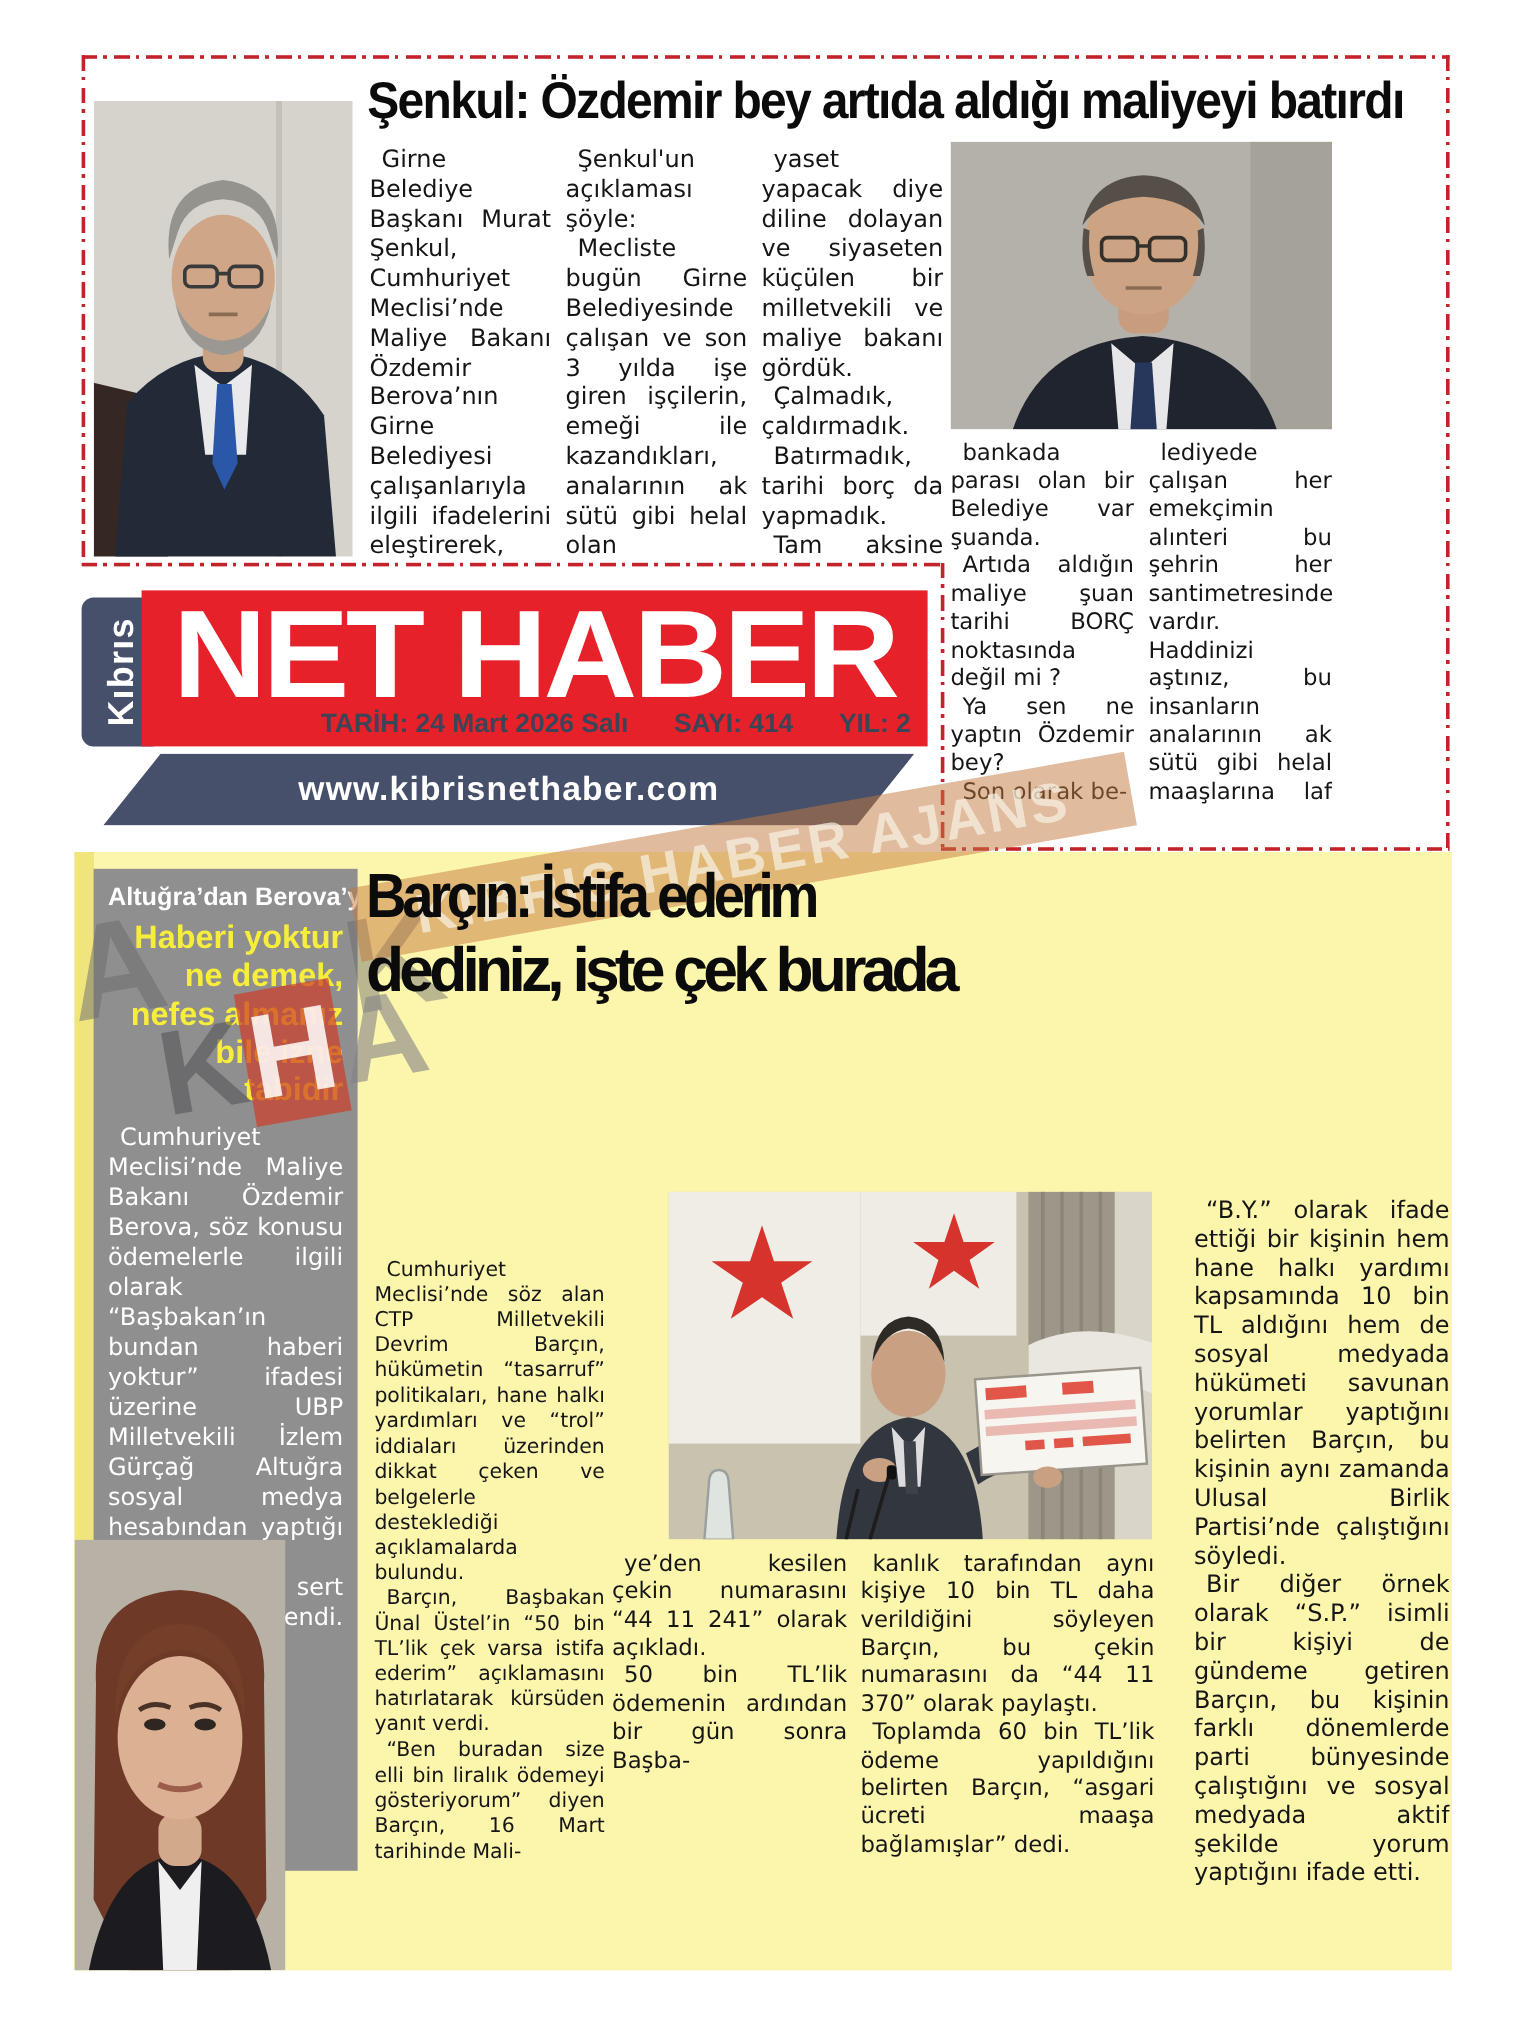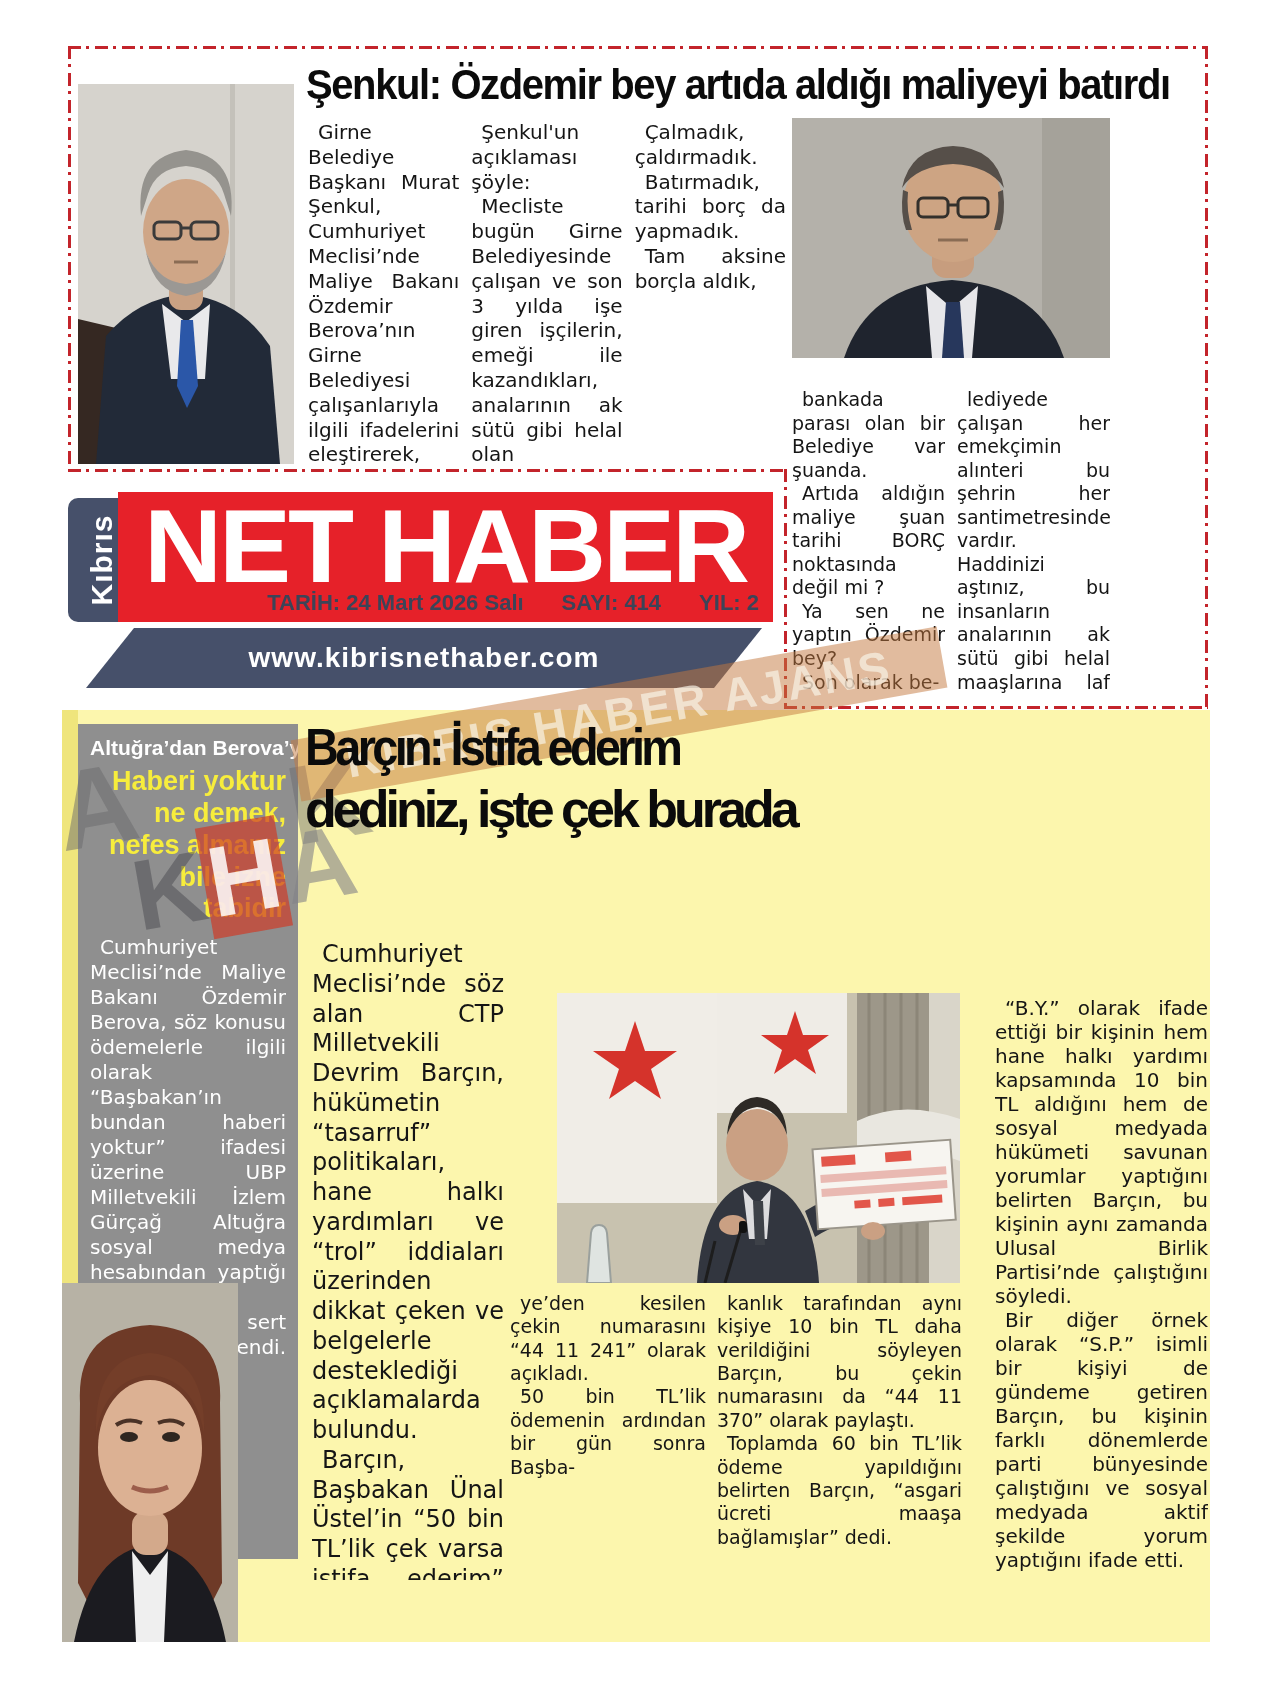--- a/index.html
+++ b/index.html
@@ -22,21 +22,21 @@
     position:absolute; left:306px; top:60px; width:910px;
     font-family:"Liberation Sans", sans-serif;
     font-size:43px; font-weight:800; letter-spacing:-1.5px; color:#0b0b0b;
     white-space:nowrap; transform:scaleX(.93); transform-origin:left top;
   }
   .ncol { overflow:hidden; text-align:justify; }
   .ncol p { text-indent:10px; }
   #top-cols { position:absolute; left:308px; top:120px; width:478px; height:350px;
     display:flex; gap:12px; font-size:20px; line-height:1.24; }
   #top-cols .ncol { flex:1; }
-  #top-right-cols { position:absolute; left:792px; top:388px; width:318px; height:308px;
+  #top-right-cols { position:absolute; left:792px; top:366px; width:318px; height:308px;
     display:flex; gap:12px; font-size:19px; line-height:1.24; }
   #top-right-cols .ncol { flex:1; }
   
   #masthead-region { position:absolute; left:68px; top:498px; width:68px; height:124px;
     background:#46506a; border-radius:10px; display:flex; align-items:center; justify-content:center; }
   #masthead-region span { transform:rotate(-90deg); color:#fff; font-weight:bold;
     font-family:"Liberation Sans", sans-serif; font-size:30px; letter-spacing:1px; }
   #masthead-red { position:absolute; left:118px; top:492px; width:655px; height:130px;
     background:#e62129; }
   #masthead-title { position:absolute; left:0; top:-4px; width:100%; height:116px;
@@ -80,22 +80,22 @@
   #wm-stray-k { left:288px; top:736px; transform:rotate(-10deg);
     font-family:"Liberation Sans", sans-serif; font-size:112px; font-weight:800;
     color:rgba(105,105,108,.45); }
   
   #b-headline { position:absolute; left:305px; top:716px; width:910px;
     font-family:"Liberation Sans", sans-serif; font-weight:700; color:#0b0b0b;
     font-size:52px; letter-spacing:-4px; line-height:1.2; }
   #b-headline .l1 { transform:scaleX(.9); transform-origin:left top; white-space:nowrap; }
   #b-headline .l2 { white-space:nowrap; }
   
-  #b-col1 { position:absolute; left:312px; top:940px; width:192px; height:640px;
-    font-size:24px; line-height:1.24; }
+  #b-col1 { position:absolute; left:312px; top:1048px; width:192px; height:640px;
+    font-size:17px; line-height:1.24; }
   #b-cols23 { position:absolute; left:510px; top:1292px; width:455px; height:350px;
     display:flex; gap:11px; font-size:19px; line-height:1.23; }
   #b-col2 { width:196px; } #b-col3 { width:245px; }
   #b-col4 { position:absolute; left:995px; top:996px; width:213px; height:630px;
     font-size:20px; line-height:1.2; }
 </style>
 </head>
 <body>
 
 <div id="page">
@@ -130,20 +130,21 @@
 
   <div id="top-cols">
     <div class="ncol">
       <p>Girne Belediye Başkanı Murat Şenkul, Cumhuriyet Meclisi’nde Maliye Bakanı Özdemir Berova’nın Girne Belediyesi çalışanlarıyla ilgili ifadelerini eleştirerek, emekçilerin hedef alındığını savundu.</p>
     </div>
     <div class="ncol">
       <p>Şenkul'un açıklaması şöyle:</p>
       <p>Mecliste bugün Girne Belediyesinde çalışan ve son 3 yılda işe giren işçilerin, emeği ile kazandıkları, analarının ak sütü gibi helal olan maaşlarını sırf aklınca si-</p>
     </div>
     <div class="ncol">
+      <p>yaset yapacak diye diline dolayan ve siyaseten küçülen bir milletvekili ve maliye bakanı gördük.</p>
       <p>Çalmadık, çaldırmadık.</p>
       <p>Batırmadık, tarihi borç da yapmadık.</p>
       <p>Tam aksine borçla aldık,</p>
     </div>
   </div>
 
   <div class="photo" style="left:792px;top:118px;width:318px;height:240px;">
     <svg viewBox="0 0 318 240">
       <rect width="318" height="240" fill="#b4b1aa"></rect>
       <rect x="250" width="68" height="240" fill="#a5a29a"></rect>

